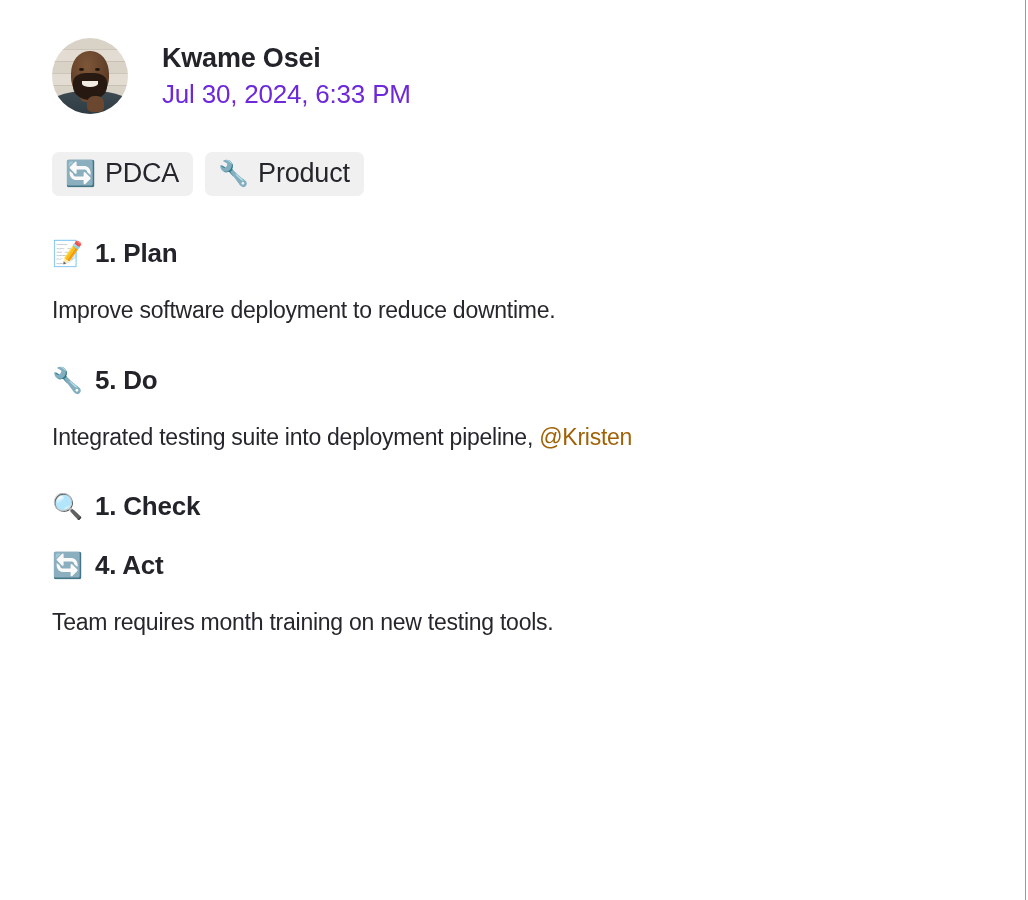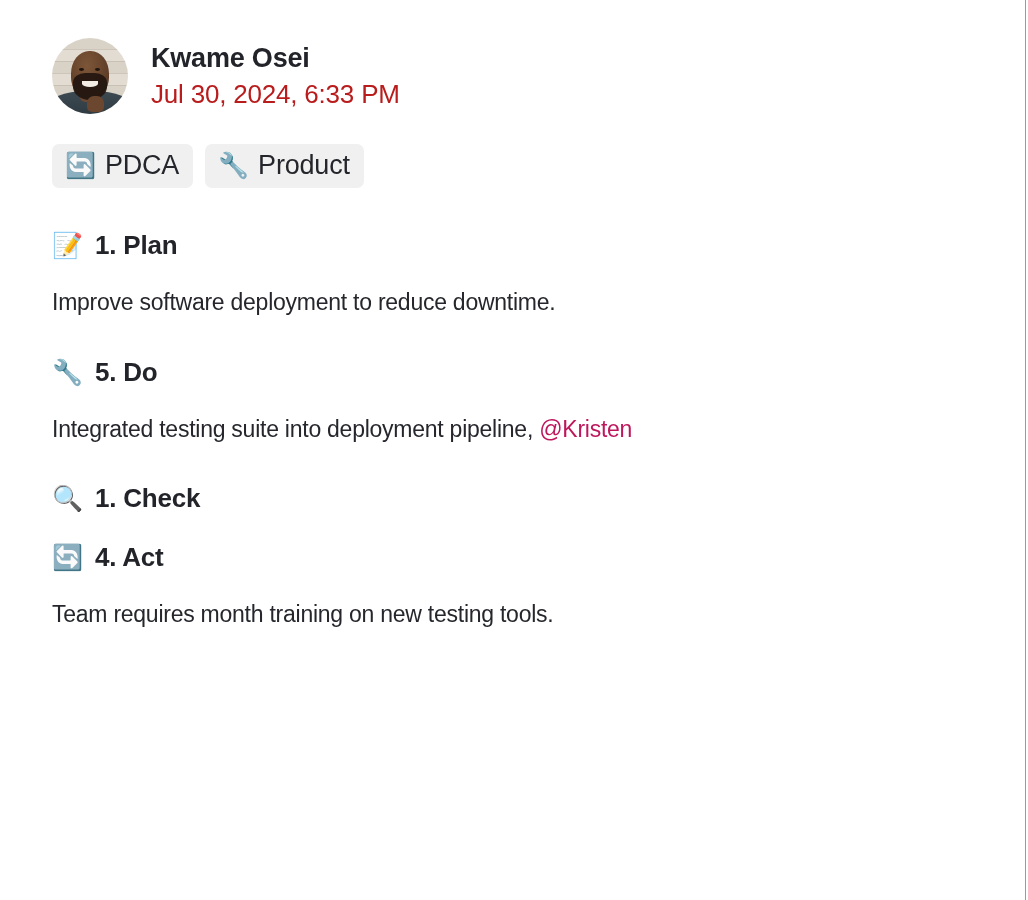--- a/index.html
+++ b/index.html
@@ -32,22 +32,22 @@
     left: 0;
     width: 1025px;
     height: 900px;
     box-sizing: border-box;
     padding: 38px 40px 0 52px;
   }
 
   
   .note-header {
     display: flex;
-    gap: 23px;
-    margin-bottom: 30px;
+    gap: 34px;
+    margin-bottom: 38px;
   }
 
   .avatar {
     width: 76px;
     height: 76px;
     border-radius: 50%;
     flex: 0 0 76px;
     position: relative;
     overflow: hidden;
     background:
@@ -141,21 +141,21 @@
   .author-name {
     font-size: 27px;
     font-weight: bold;
     color: #22242a;
     letter-spacing: -0.2px;
     line-height: 1.1;
   }
   .timestamp {
     font-size: 26px;
     font-weight: normal;
-    color: #b91c1c;
+    color: #6d28d9;
     letter-spacing: -0.2px;
     line-height: 1.1;
   }
 
   
   .tag-row {
     display: flex;
     align-items: center;
     gap: 12px;
     margin: 0 0 42px 0;
@@ -195,21 +195,21 @@
   .section-body {
     font-size: 23px;
     font-weight: normal;
     color: #25272c;
     letter-spacing: -0.25px;
     line-height: 1.2;
     margin: 0 0 40px 0;
   }
   .section-body:last-child { margin-bottom: 0; }
   .mention {
-    color: #be185d;
+    color: #a16207;
   }
 </style>
 </head>
 <body>
 
 <div class="panel-edge"></div>
 
 <div class="note">
 
   <div class="note-header">

